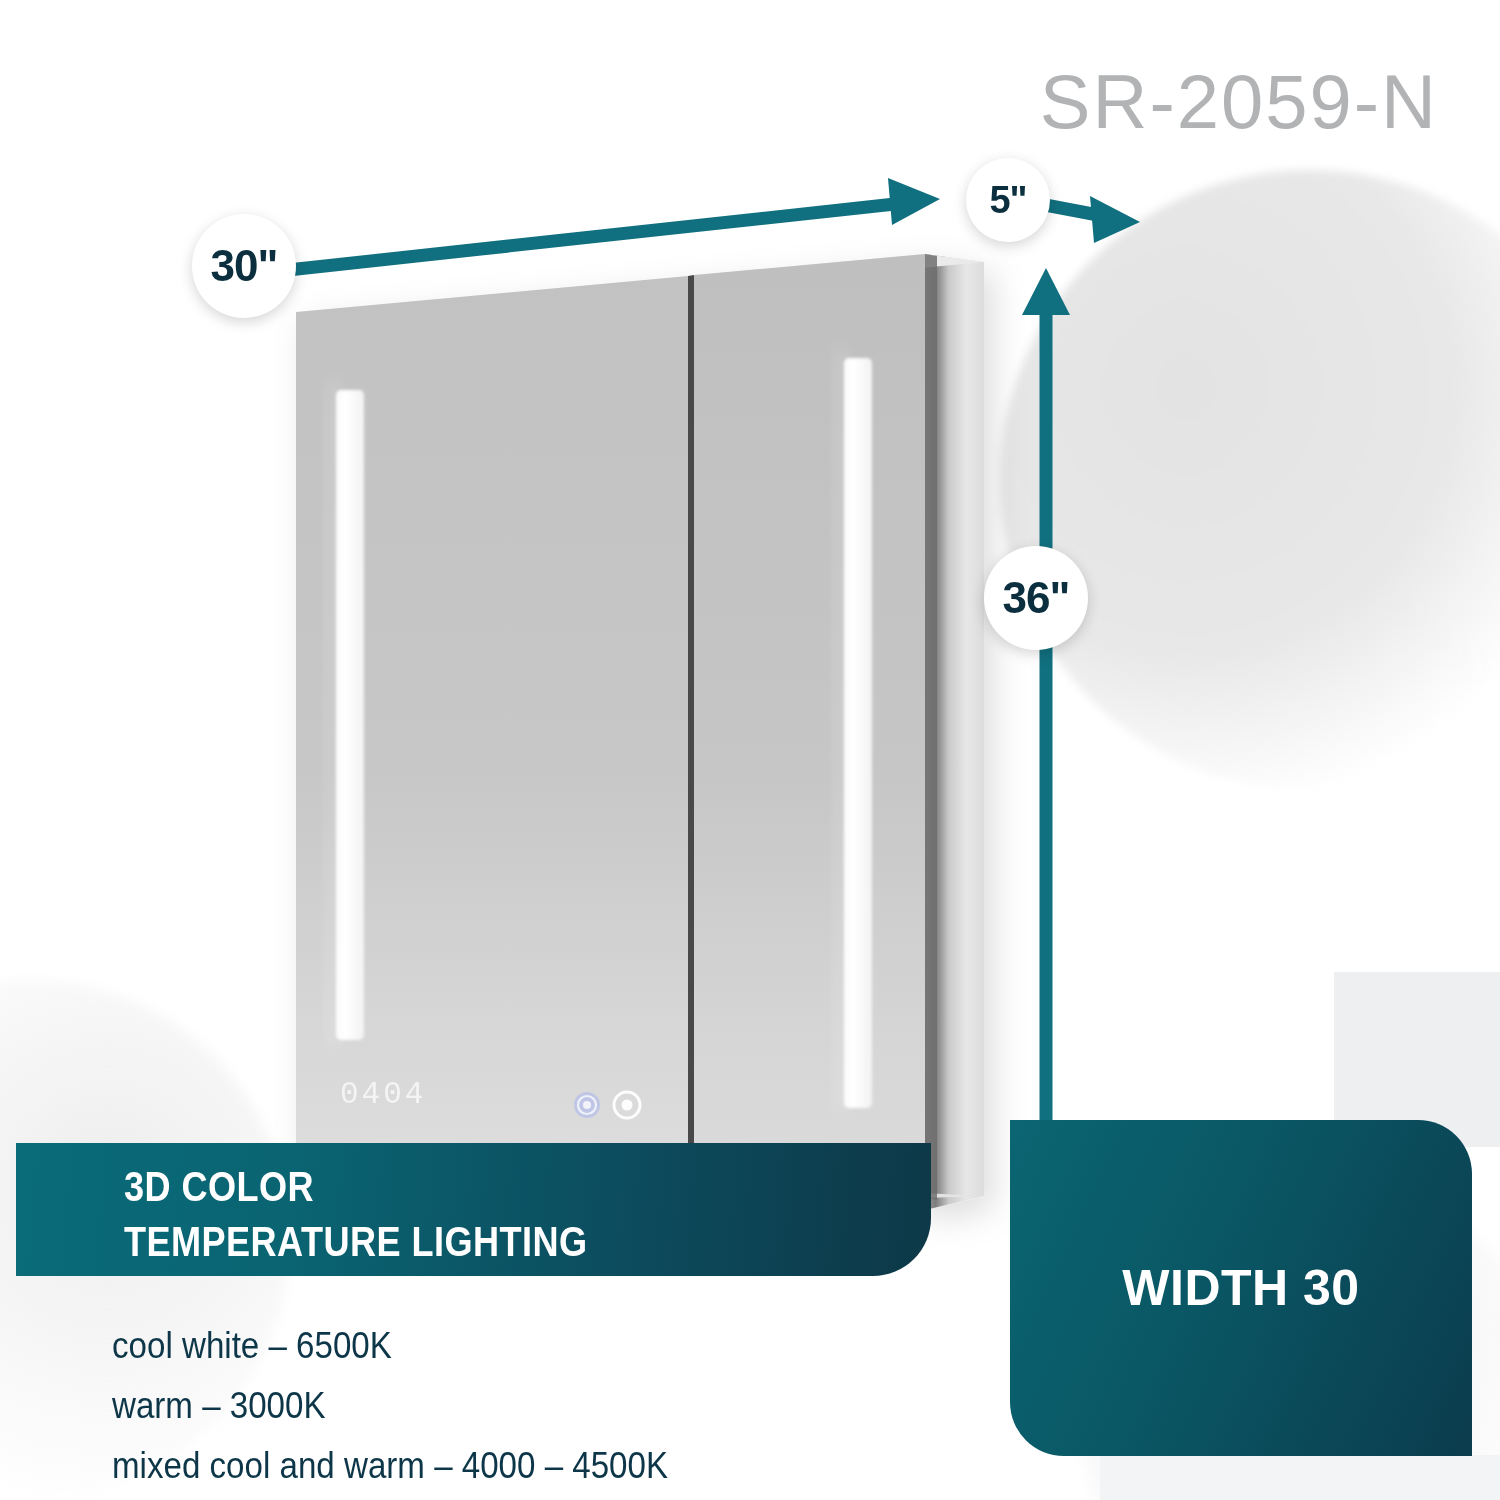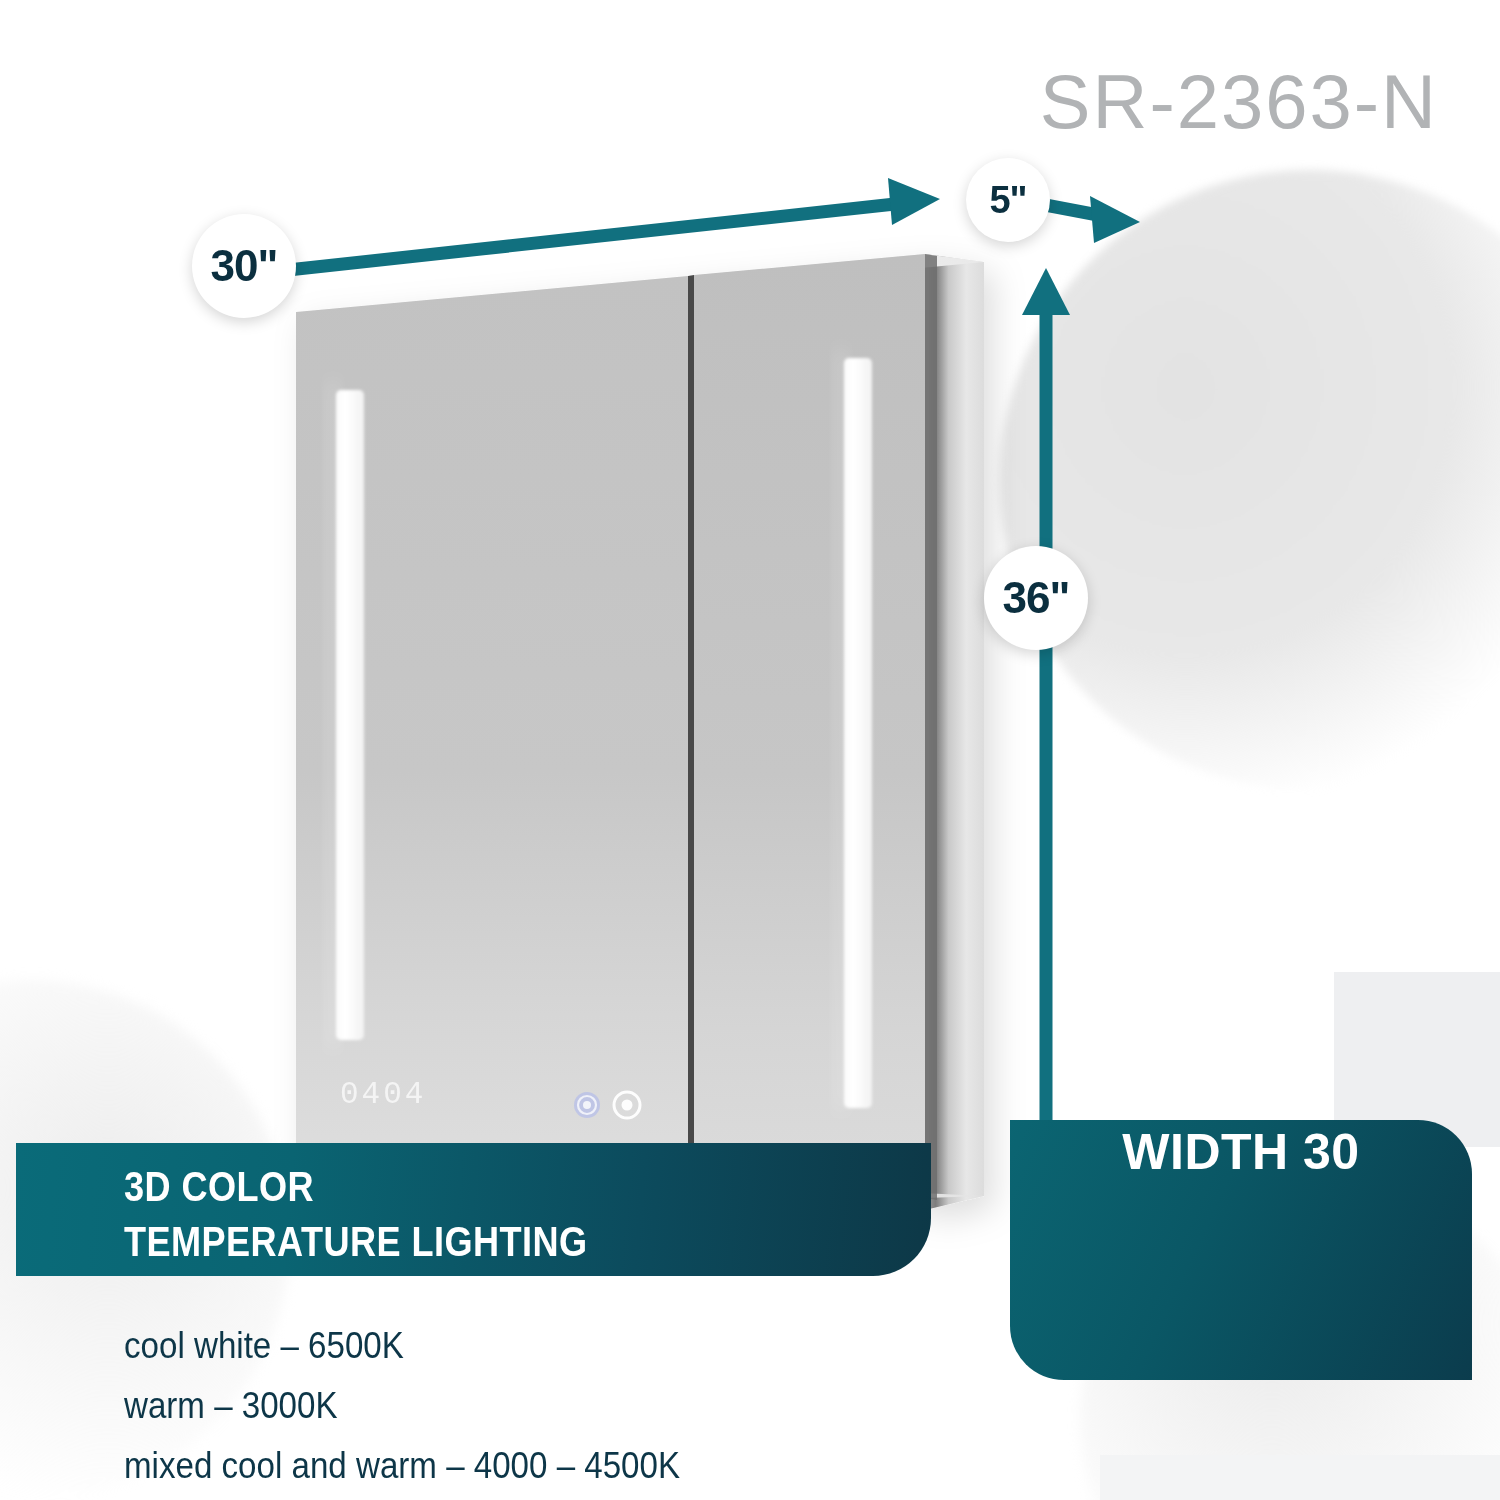--- a/index.html
+++ b/index.html
@@ -126,46 +126,47 @@
     font-size: 42px;
     font-weight: bold;
     letter-spacing: 0.5px;
     line-height: 1.32;
     transform: scaleX(0.86);
     transform-origin: left center;
     white-space: nowrap;
   }
   #lighting-specs {
     position: absolute;
-    left: 124px;
+    left: 112px;
     top: 1316px;
     width: 800px;
   }
   .spec-line {
     color: #0d3648;
     font-size: 36px;
     line-height: 1.66;
     transform: scaleX(0.92);
     transform-origin: left center;
     white-space: nowrap;
   }
 
   
   #dimensions-panel {
     position: absolute;
     left: 1010px;
     top: 1120px;
     width: 462px;
-    height: 260px;
+    height: 336px;
     background: linear-gradient(115deg, #0b6572 0%, #0a5765 42%, #0b3c4d 100%);
     border-top-right-radius: 54px;
     border-bottom-left-radius: 54px;
     display: flex;
     flex-direction: column;
     align-items: center;
+    justify-content: center;
     gap: 48px;
   }
   .dimension-line {
     color: #ffffff;
     font-size: 50px;
     font-weight: bold;
     line-height: 1.30;
     letter-spacing: 0.5px;
     white-space: nowrap;
   }
@@ -174,21 +175,21 @@
 <body>
 
 <div id="stage">
 
   <div class="bg-blob" id="blob-top-right"></div>
   <div class="bg-blob" id="blob-left"></div>
   <div class="bg-blob" id="blob-bottom-right"></div>
   <div id="bg-rect-right"></div>
   <div id="bg-rect-bottom"></div>
 
-  <div id="model-number">SR-2363-N</div>
+  <div id="model-number">SR-2059-N</div>
 
   <svg id="cabinet" viewBox="0 0 1500 1500">
     <defs>
       <linearGradient id="doorGrad" x1="0" y1="0" x2="0" y2="1">
         <stop offset="0%" stop-color="#c2c2c2"></stop>
         <stop offset="55%" stop-color="#c7c7c7"></stop>
         <stop offset="82%" stop-color="#d6d6d6"></stop>
         <stop offset="100%" stop-color="#dedede"></stop>
       </linearGradient>
       <linearGradient id="doorGrad2" x1="0" y1="0" x2="0" y2="1">

